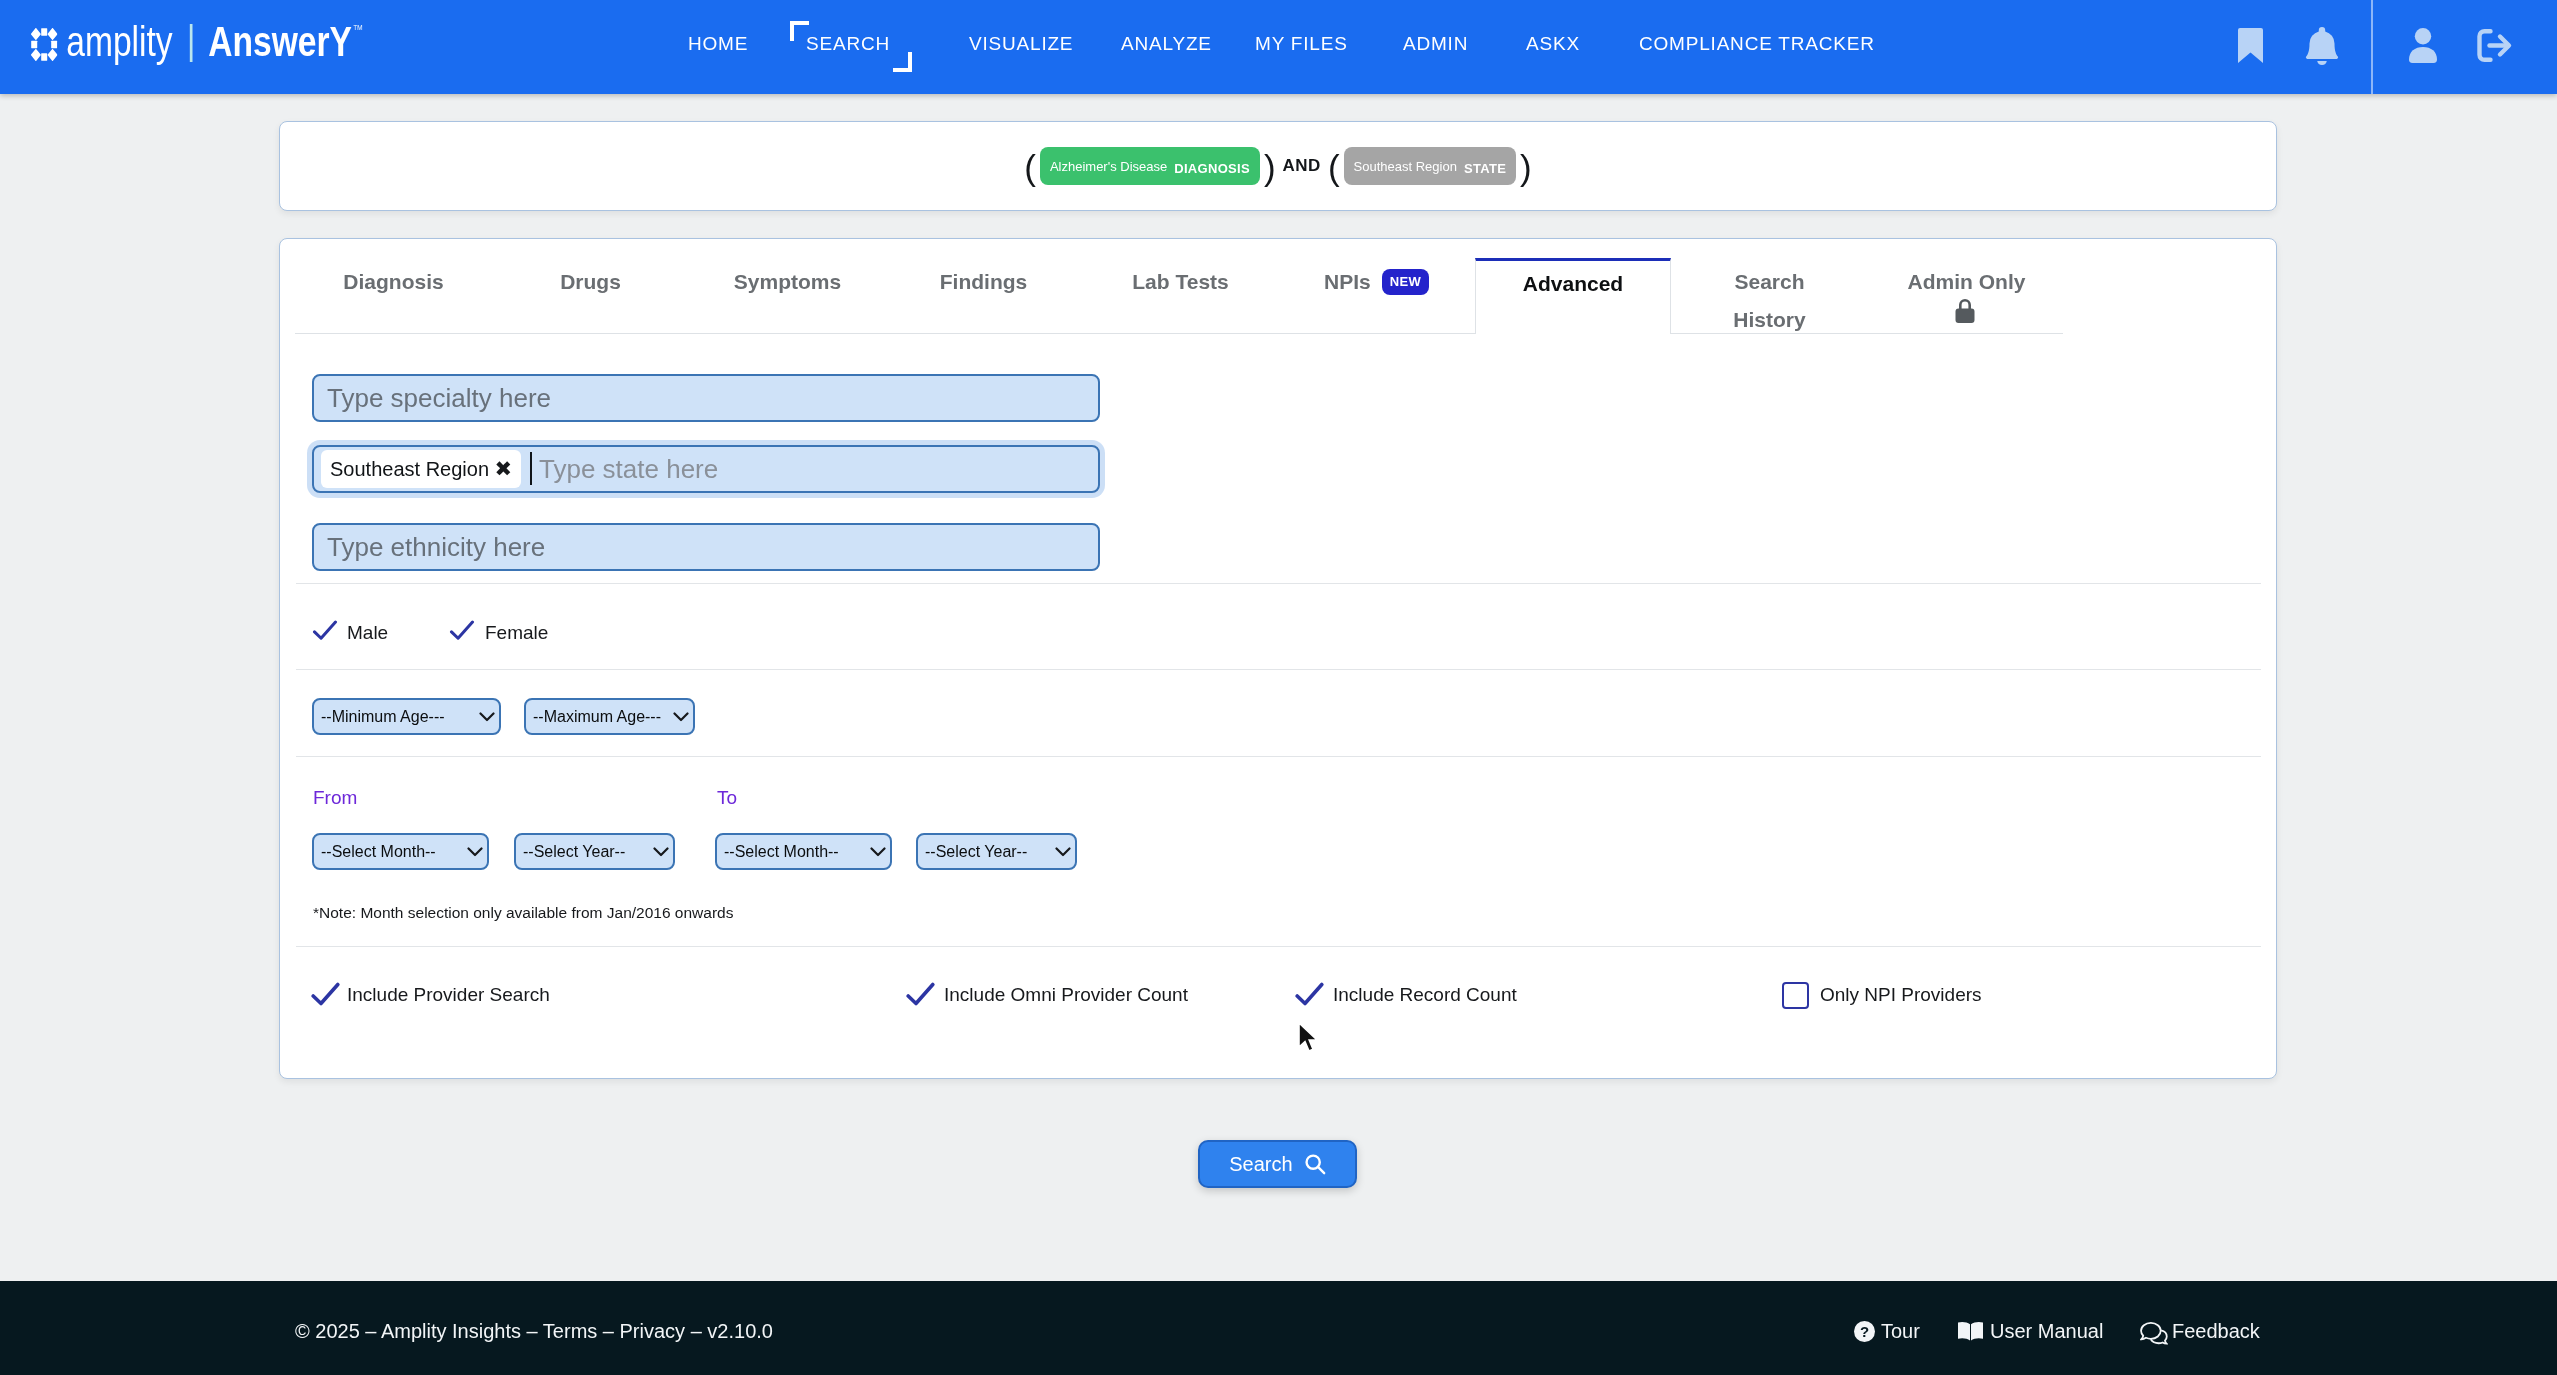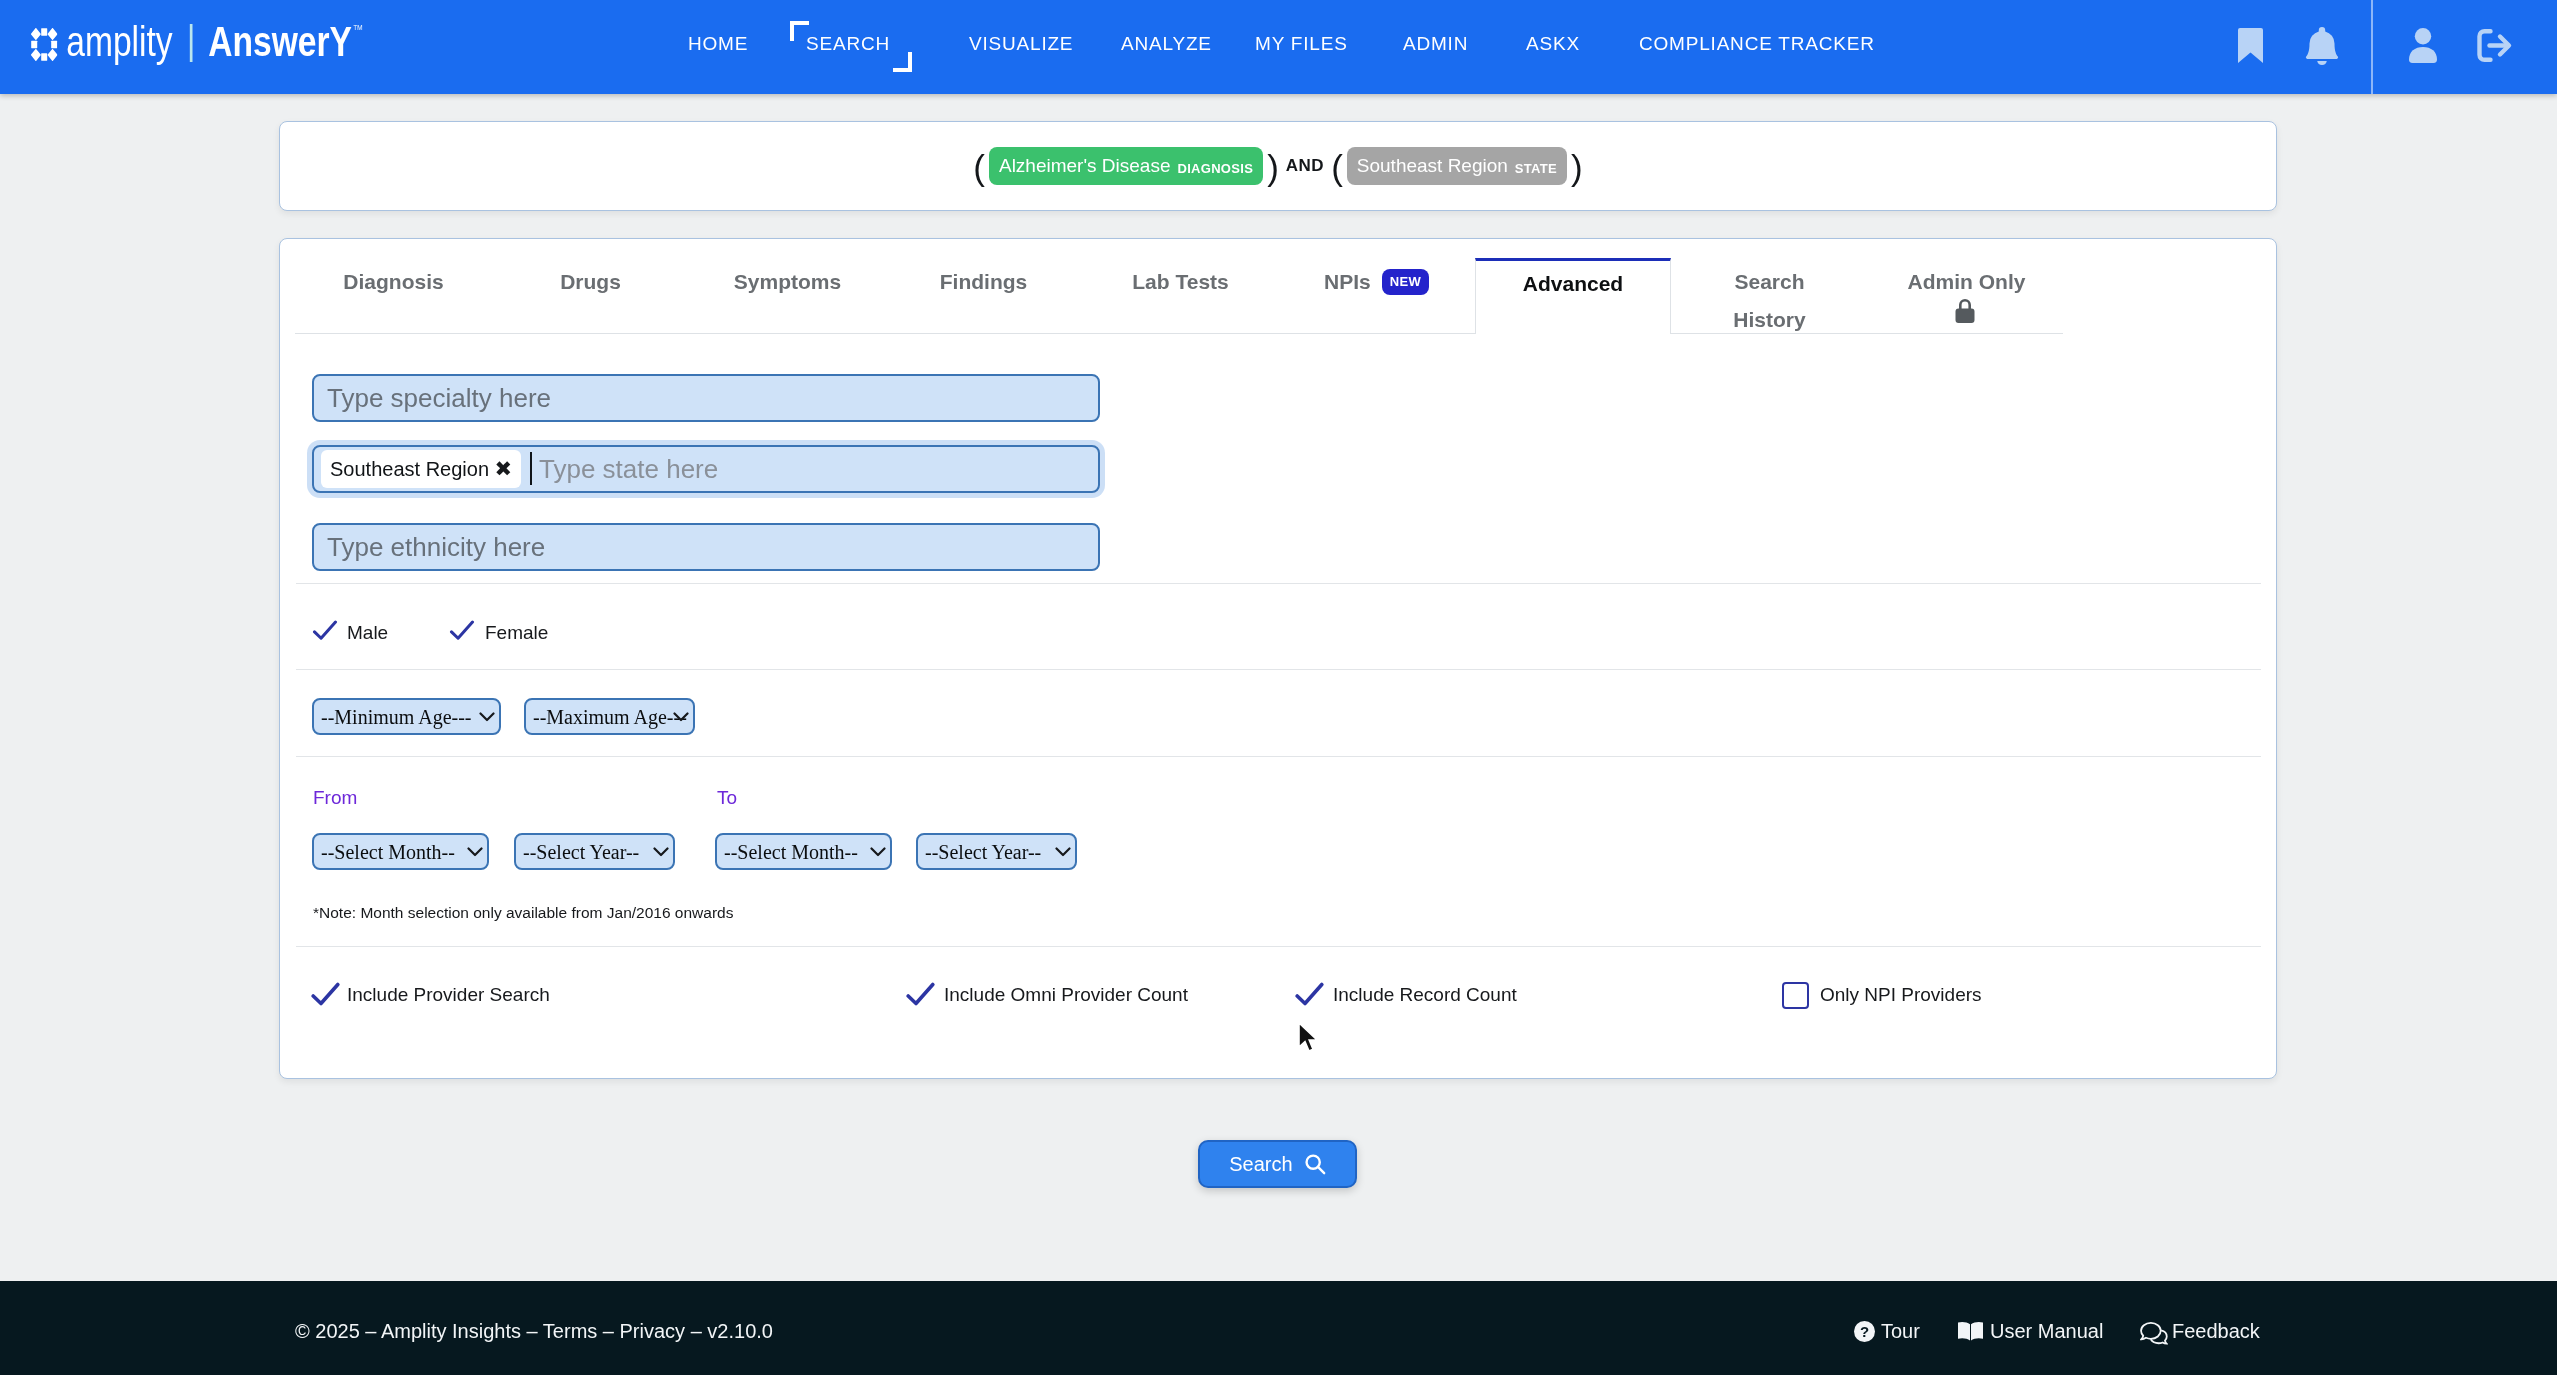--- a/index.html
+++ b/index.html
@@ -20,36 +20,36 @@
 .bkt-br { left:893px; top:52px; border-bottom:4.5px solid #fff; border-right:4.5px solid #fff; }
 .hicon { position:absolute; top:0; }
 #hdr-divider { position:absolute; left:2371px; top:0px; width:1.5px; height:94px; background:rgba(255,255,255,0.5); }
 
 
 #card1 { position:absolute; left:279px; top:121px; width:1998px; height:90px; background:#fff; border:1px solid #a9c2e0; border-radius:8px; box-shadow:0 3px 7px rgba(0,0,0,0.07); }
 #queryline { position:absolute; left:0; top:0; width:100%; height:100%; display:flex; align-items:center; justify-content:center; font-size:29px; color:#14171a; }
 .pill { border-radius:8px; color:#fff; padding:0 10px; height:38px; display:flex; align-items:center; white-space:nowrap; }
 .pill-g { background:#3bc16d; }
 .pill-gray { background:#a5a5a5; }
-.pill-big { font-size:19px; }
+.pill-big { font-size:13px; }
 .pill-small { font-size:13px; font-weight:700; margin-left:7px; letter-spacing:0.3px; position:relative; top:2px;}
 .qand { font-size:17px; font-weight:700; margin:0 7px; letter-spacing:0.5px;}
 .qparen { font-size:35px; font-weight:300; position:relative; top:2px; }
 
 
 #card2 { position:absolute; left:279px; top:238px; width:1998px; height:841px; background:#fff; border:1px solid #a9c2e0; border-radius:8px; box-shadow:0 3px 7px rgba(0,0,0,0.07); }
 #tabline { position:absolute; left:15px; top:94px; width:1768px; height:1px; background:#dee2e6; }
 .tab { position:absolute; top:24px; width:197px; text-align:center; font-size:21px; font-weight:700; color:#6a6e72; line-height:38px; }
 #tab-active { position:absolute; left:1195px; top:19px; width:196px; height:76px; background:#fff; border-top:3px solid #1c2eb8; border-left:1px solid #dee2e6; border-right:1px solid #dee2e6; color:#0d0f11; font-weight:700; font-size:21px; text-align:center; line-height:45px; z-index:2; }
 .newbadge { display:inline-block; background:#2423cb; color:#fff; font-size:13px; font-weight:700; border-radius:8px; padding:0 8px; height:26px; line-height:26px; margin-left:11px; letter-spacing:0.3px; position:relative; top:-3px; }
 .blueinput { position:absolute; left:32px; width:788px; height:48px; background:#cfe2f8; border:2px solid #3b74b4; border-radius:8px; color:#68717b; font-size:26px; display:flex; align-items:center; padding:0 13px; }
 .divider { position:absolute; left:16px; width:1965px; height:1px; background:#e2e5e8; }
 .chklabel { position:absolute; font-size:19px; color:#17191c; }
 .bsel { position:absolute; background:#cfe2f8; border:2px solid #3b74b4; border-radius:8px; height:37px; }
-.bsel span { position:absolute; left:7px; top:50%; transform:translateY(-50%); font-size:20px; color:#0b0d0f; white-space:nowrap;font-family:Liberation Serif, serif; }
+.bsel span { position:absolute; left:7px; top:50%; transform:translateY(-50%); font-size:16px; color:#0b0d0f; white-space:nowrap; }
 .bsel svg { position:absolute; right:4px; top:50%; transform:translateY(-50%); }
 .lbl { position:absolute; font-size:19px; color:#6d28d9; }
 .note { position:absolute; font-size:15.5px; color:#17191c; }
 #npibox { position:absolute; width:27px; height:27px; border:2.5px solid #2d35a3; border-radius:4px; background:#fff; }
 
 
 #chip { position:absolute; left:7px; top:3px; height:38px; background:#fff; border-radius:6px; display:flex; align-items:center; padding:0 9px; color:#111417; font-size:20px; }
 #caret { position:absolute; left:216px; top:5px; width:2px; height:33px; background:#10151a; }
 
 

